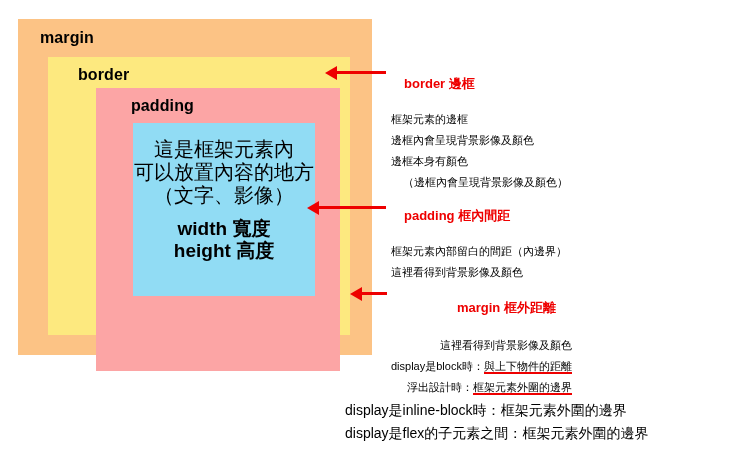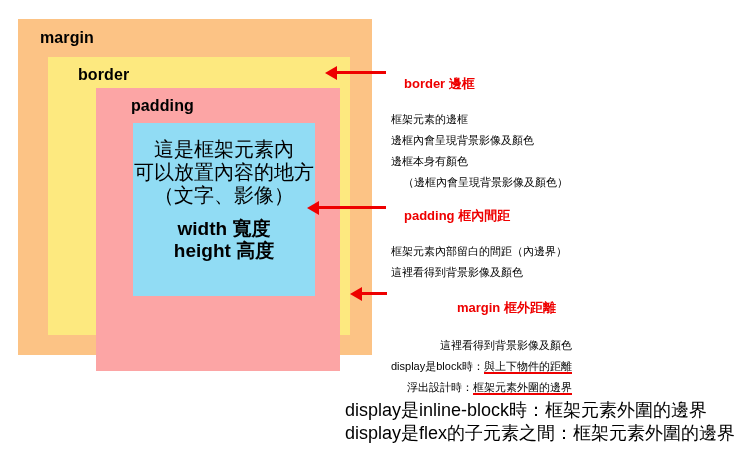--- a/index.html
+++ b/index.html
@@ -145,21 +145,21 @@
   .ann-padding { left: 388px; top: 191px; }
   .ann-padding .ann-body-wrap { margin-top: 1px; padding-left: 3px; }
 
   .ann-margin  { left: 388px; top: 283px; text-align: right; }
   .ann-margin .ann-body-wrap { margin-top: 18px; padding-left: 3px; }
 
   .ann-extra {
     position: absolute;
     left: 345px;
     top: 399px;
-    font-size: 18px;
+    font-size: 14px;
     line-height: 23px;
     white-space: nowrap;
     color: #000000;
   }
 </style>
 </head>
 <body>
 
 <div id="canvas">
 

